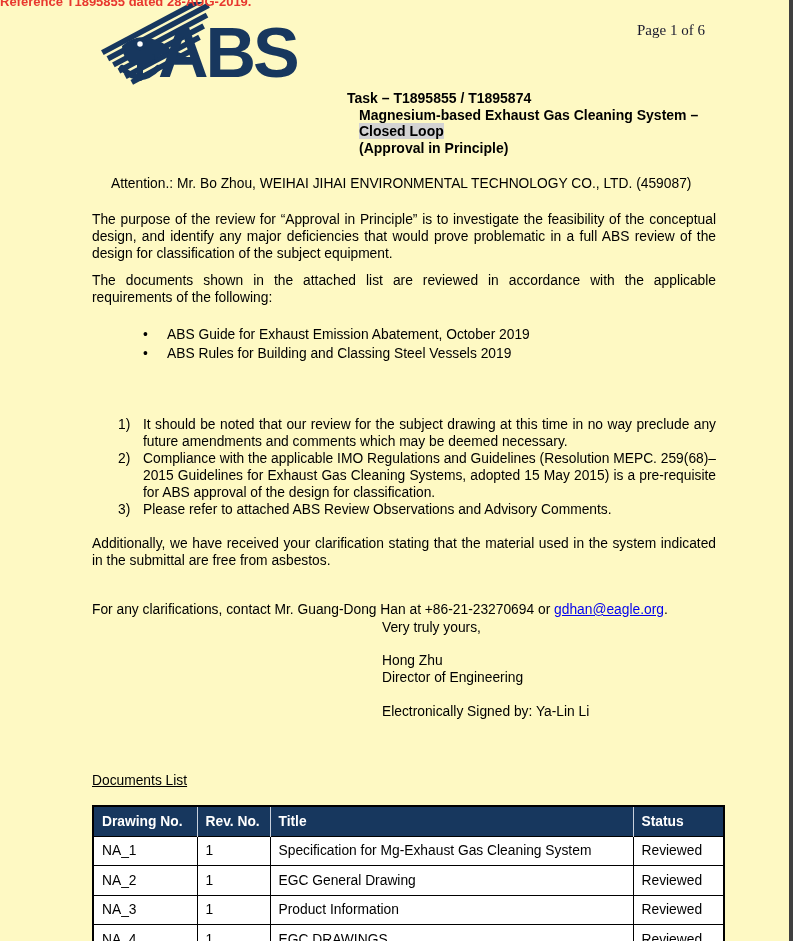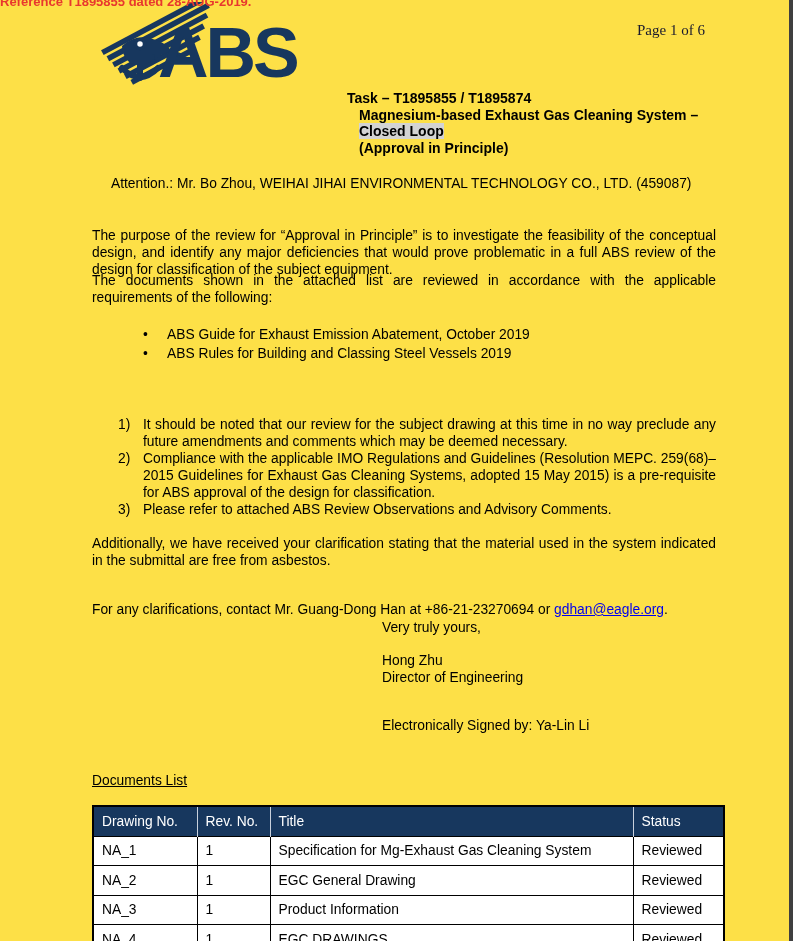--- a/index.html
+++ b/index.html
@@ -1,18 +1,18 @@
 <!DOCTYPE html>
 <html><head>
 <meta charset="utf-8">
 <style>
   * { margin:0; padding:0; box-sizing:border-box; }
   html,body { background:#ffffff; }
   .page {
-    position:relative; width:793px; height:941px; background:#fde047;
+    position:relative; width:793px; height:941px; background:#fef9c3;
     overflow:hidden; font-family:"Liberation Sans", sans-serif; color:#000;
   }
   .ref-line {
     position:absolute; left:0; top:-6px; font-size:13px; font-weight:bold;
     color:#e8372e; white-space:nowrap; z-index:3;
   }
   .logo { position:absolute; left:88px; top:2px; width:230px; height:86px; z-index:2; }
   .logo svg { position:absolute; left:0; top:0; }
   .logo-abs {
     position:absolute; left:70px; top:16px; font-size:70px; font-weight:bold;
@@ -32,30 +32,30 @@
   .just { text-align:justify; }
   .nowrap { white-space:nowrap; }
   .blist { position:absolute; left:92px; width:624px; font-size:13.8px; }
   .blist .item { position:relative; padding-left:75px; line-height:19px; }
   .blist .marker { position:absolute; left:51px; top:0; }
   .clist { position:absolute; left:92px; width:624px; font-size:13.8px; }
   .clist .item { position:relative; padding-left:51px; line-height:17px; text-align:justify; }
   .clist .marker { position:absolute; left:26px; top:0; text-align:left; }
   .sig-block { position:absolute; left:382px; top:619px; font-size:13.8px; line-height:17px; }
   .sig-name { margin-top:16px; }
-  .sig-esign { margin-top:31px; }
+  .sig-esign { margin-top:17px; }
   a.email { color:#0000ee; text-decoration:underline; cursor:pointer; }
   .docs-title { position:absolute; left:92px; top:773px; font-size:13.8px; text-decoration:underline; }
   table.docs {
     position:absolute; left:92px; top:805px; width:631px; table-layout:fixed;
     border-collapse:collapse; font-size:13.8px; background:#fff;
   }
   table.docs { border:2px solid #000; }
   table.docs th {
-    background:#17375E; color:#ffffff; font-weight:normal; text-align:left;
+    background:#17375E; color:#ffffff; font-weight:bold; text-align:left;
     height:30px; padding:2px 8px; border-right:1px solid #c8d0dc;
   }
   table.docs th:last-child { border-right:none; }
   table.docs td {
     border:1.5px solid #000; height:29.5px; padding:2px 8px; background:#fff;
   }
   .col-drawing { width:104px; } .col-rev { width:73px; }
   .col-title { width:363px; } .col-status { width:91px; }
   .right-edge { position:absolute; right:0; top:0; width:4px; height:941px; background:#3f3f3f; }
 </style>
@@ -94,21 +94,21 @@
 
   <div class="task-block">
     <div>Task – T1895855 / T1895874</div>
     <div class="ind">Magnesium-based Exhaust Gas Cleaning System –</div>
     <div class="ind"><span class="hl">Closed Loop</span></div>
     <div class="ind">(Approval in Principle)</div>
   </div>
 
   <div class="body-text nowrap" style="top:175px;margin-left:19px;">Attention.: Mr. Bo Zhou, WEIHAI JIHAI ENVIRONMENTAL TECHNOLOGY CO., LTD. (459087)</div>
 
-  <div class="body-text just" style="top:227px;">The purpose of the review for “Approval in Principle” is to investigate the feasibility of the conceptual design, and identify any major deficiencies that would prove problematic in a full ABS review of the design for classification of the subject equipment.</div>
+  <div class="body-text just" style="top:211px;">The purpose of the review for “Approval in Principle” is to investigate the feasibility of the conceptual design, and identify any major deficiencies that would prove problematic in a full ABS review of the design for classification of the subject equipment.</div>
 
   <div class="body-text just" style="top:272px;">The documents shown in the attached list are reviewed in accordance with the applicable requirements of the following:</div>
 
   <div class="blist" style="top:325px;">
     <div class="item">
       <span class="marker">•</span>
       <span>ABS Guide for Exhaust Emission Abatement, October 2019</span>
     </div>
     <div class="item">
       <span class="marker">•</span>

